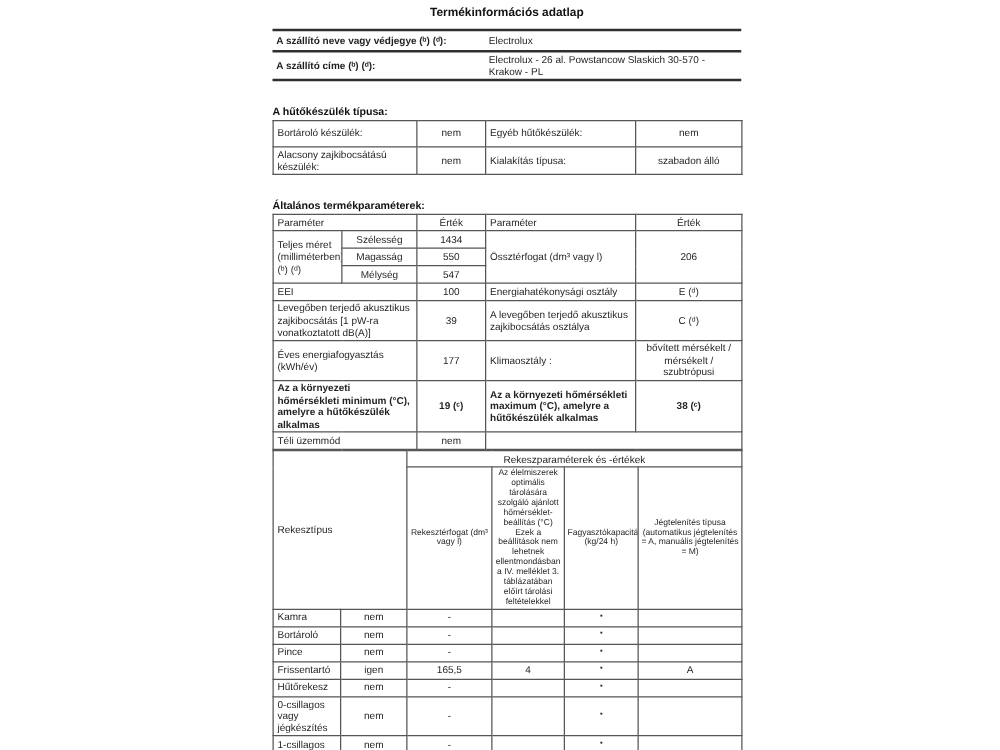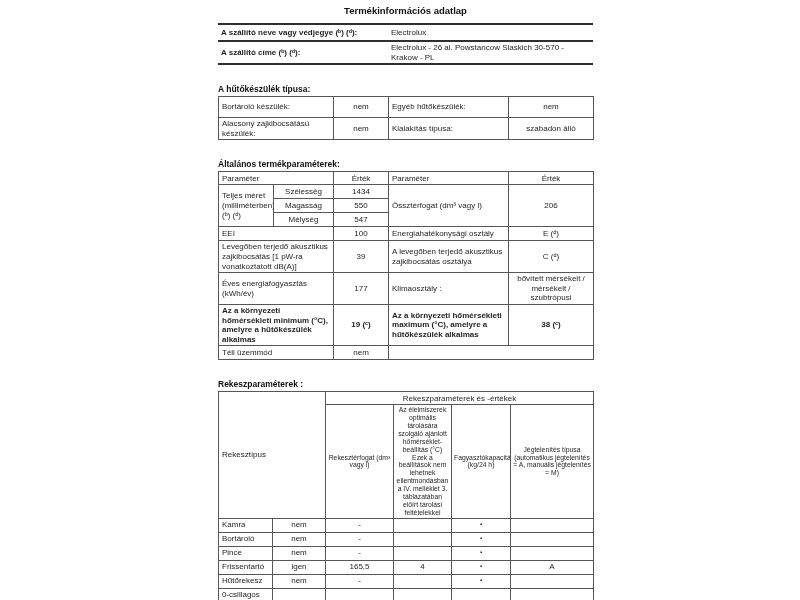--- a/index.html
+++ b/index.html
@@ -131,21 +131,20 @@
         <td class="center">38 (ᶜ)</td>
       </tr>
       <tr class="h15">
         <td colspan="2" class="lbl">Téli üzemmód</td>
         <td class="center">nem</td>
         <td colspan="2"></td>
       </tr>
     </tbody>
       </table>
 
-    <div class="heading">Rekeszparaméterek :</div>
     <table class="grid">
       <colgroup>
           <col style="width:54px">
           <col style="width:53px">
           <col style="width:68px">
           <col style="width:58px">
           <col style="width:59px">
           <col style="width:83px">
         </colgroup>
       <tbody>

